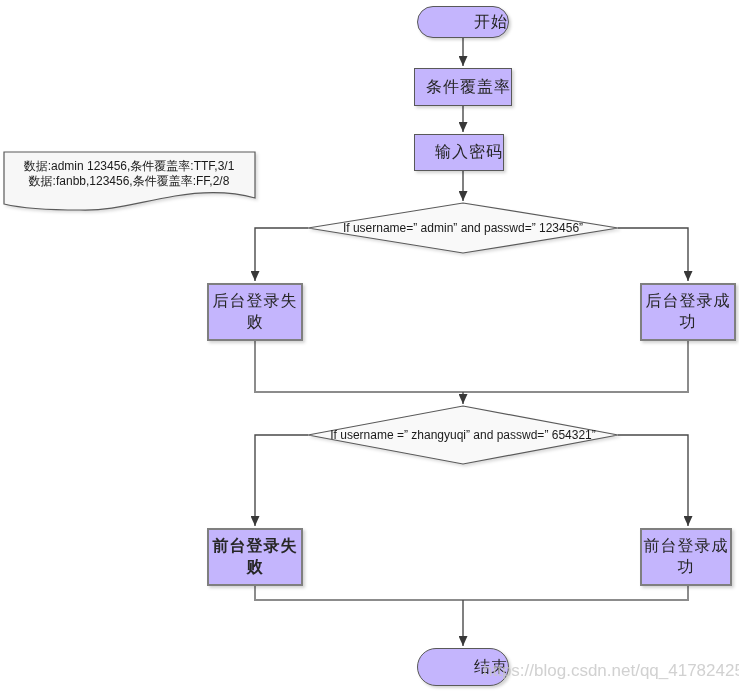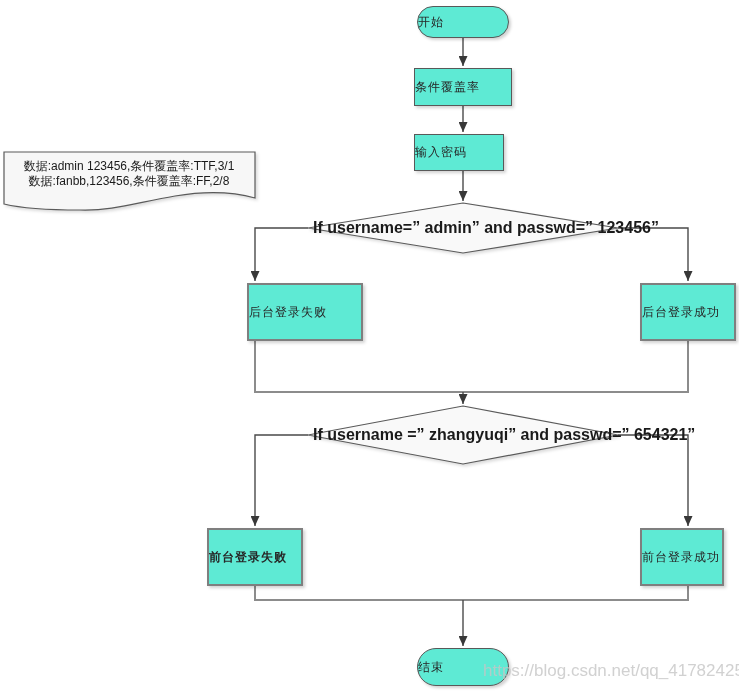--- a/index.html
+++ b/index.html
@@ -2,30 +2,30 @@
 <html><head>
 <meta charset="utf-8">
 <style>
   html,body{margin:0;padding:0;background:#ffffff;}
   .canvas{
     position:relative;width:739px;height:691px;background:#ffffff;
     font-family:"Liberation Sans","DejaVu Sans",sans-serif;overflow:hidden;
   }
   .layer{position:absolute;left:0;top:0;}
   .node{
-    position:absolute;display:flex;align-items:center;justify-content:flex-start;
-    background:#5eead4;border:1px solid #595959;box-sizing:border-box;
-    font-size:12px;color:#262626;letter-spacing:1px;
+    position:absolute;display:flex;align-items:center;justify-content:flex-end;
+    background:#c4b5fd;border:1px solid #595959;box-sizing:border-box;
+    font-size:16px;color:#262626;letter-spacing:1px;
     box-shadow:2px 2px 3px rgba(0,0,0,0.18);text-align:center;
   }
   .terminal{border-radius:17px;}
   .process-strong{border:2px solid #7f7f7f;}
   .diamond-label{
-    position:absolute;text-align:center;font-size:16px;color:#1a1a1a;
-    letter-spacing:0;line-height:14px;white-space:nowrap;font-weight:bold;
+    position:absolute;text-align:center;font-size:12px;color:#1a1a1a;
+    letter-spacing:0;line-height:14px;white-space:nowrap;
   }
   .note-text{
     position:absolute;left:10px;top:159px;width:238px;text-align:center;
     font-size:12px;line-height:15px;color:#1a1a1a;
   }
   .watermark{
     position:absolute;left:483px;top:661px;font-size:17px;line-height:20px;
     color:rgba(197,197,197,0.8);white-space:nowrap;letter-spacing:0;
   }
   .shape{filter:drop-shadow(2px 2px 1.5px rgba(0,0,0,0.14));}
@@ -74,35 +74,35 @@
   <div class="node" style="left:414px;top:68px;width:98px;height:38px;">
     <span>条件覆盖率</span>
   </div>
 
   <div class="node" style="left:414px;top:134px;width:90px;height:37px;">
     <span>输入密码</span>
   </div>
 
   <div class="diamond-label" style="left:313px;top:221px;width:300px;">If username=” admin” and passwd=” 123456”</div>
 
-  <div class="node process-strong" style="left:207px;top:283px;width:116px;height:58px;margin-left:40px;">
+  <div class="node process-strong" style="left:207px;top:283px;width:96px;height:58px;">
     <span>后台登录失败</span>
   </div>
 
   <div class="node process-strong" style="left:640px;top:283px;width:96px;height:58px;">
     <span>后台登录成功</span>
   </div>
 
   <div class="diamond-label" style="left:313px;top:428px;width:300px;">If username =” zhangyuqi”  and passwd=” 654321”</div>
 
   <div class="node process-strong" style="left:207px;top:528px;width:96px;height:58px;font-weight:bold;">
     <span>前台登录失败</span>
   </div>
 
-  <div class="node process-strong" style="left:640px;top:528px;width:84px;height:58px;">
+  <div class="node process-strong" style="left:640px;top:528px;width:92px;height:58px;">
     <span>前台登录成功</span>
   </div>
 
   <div class="node terminal" style="left:417px;top:648px;width:92px;height:38px;border-radius:19px;">
     <span>结束</span>
   </div>
 
   <div class="note-text">
     <div>数据:admin 123456,条件覆盖率:TTF,3/1</div>
     <div>数据:fanbb,123456,条件覆盖率:FF,2/8</div>

